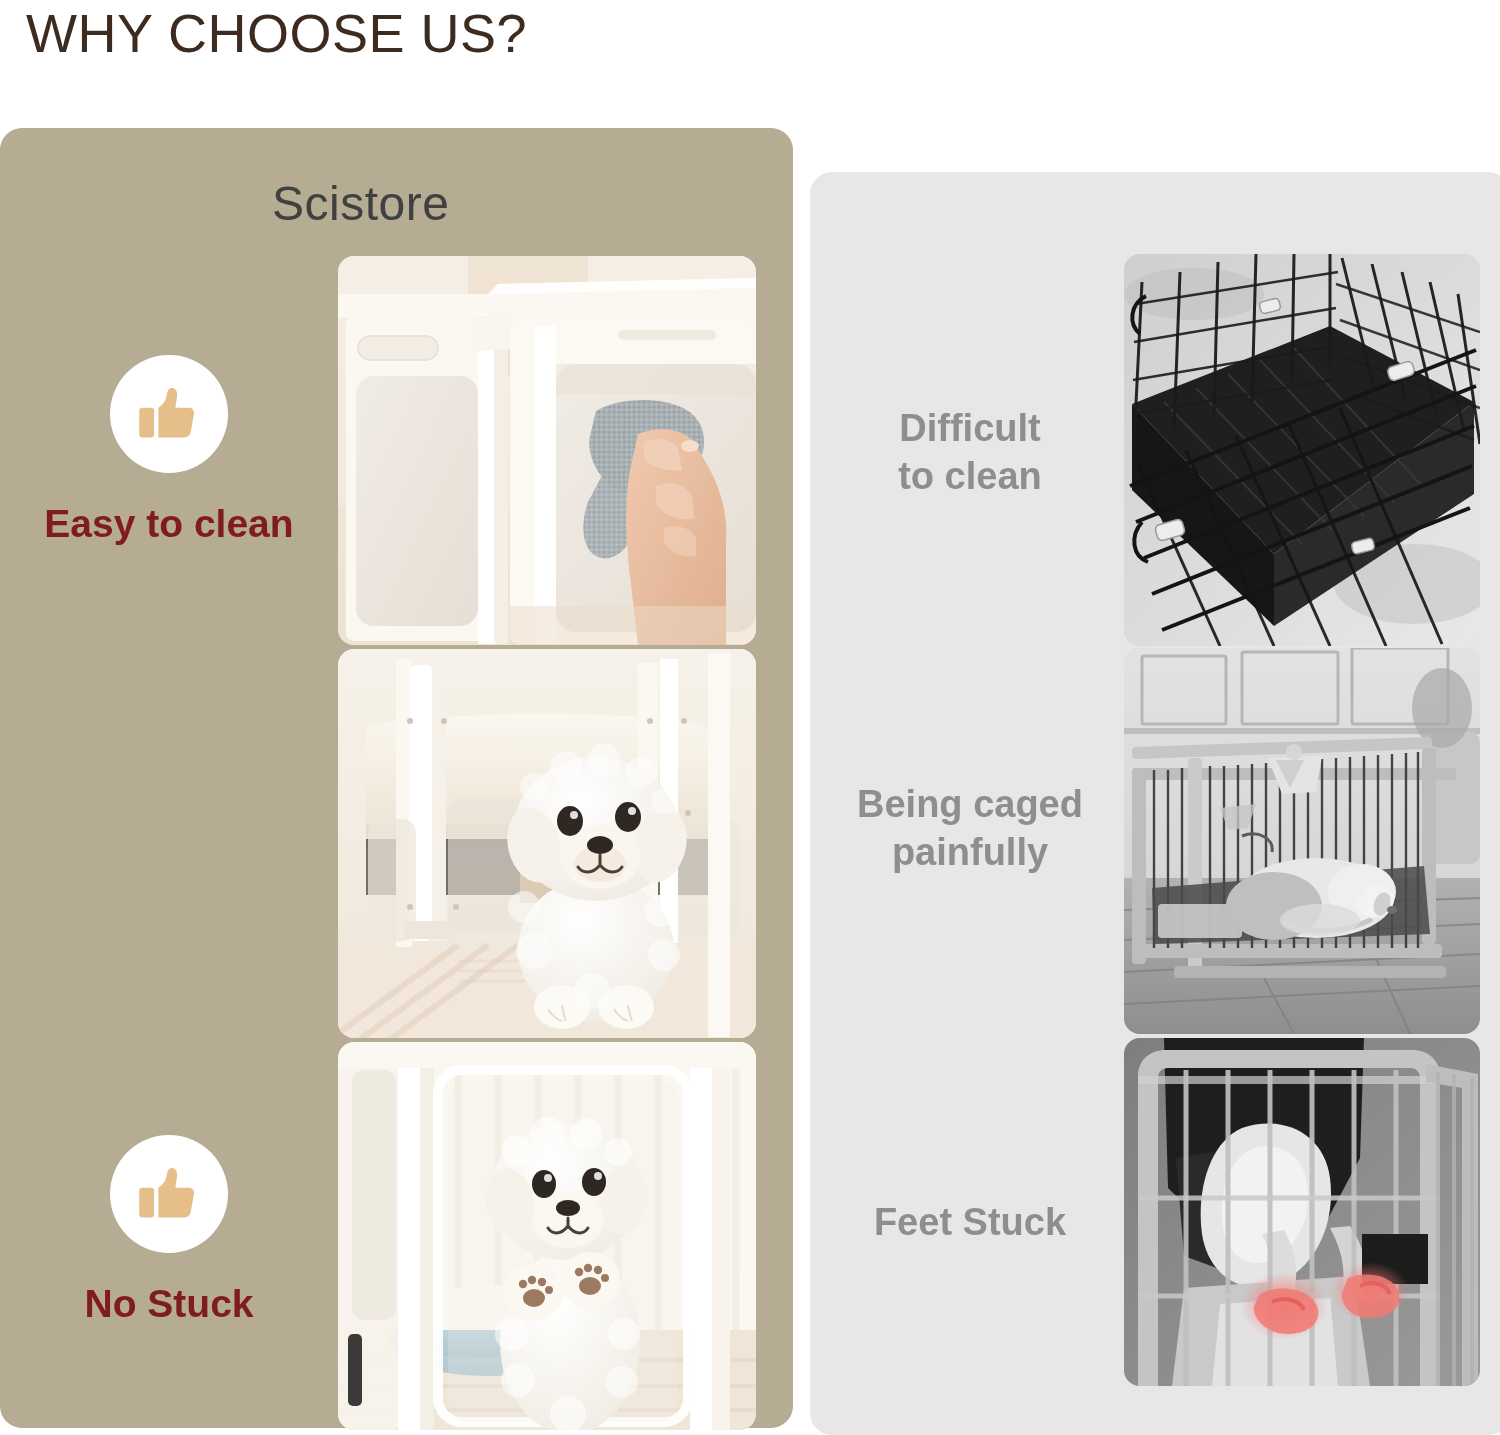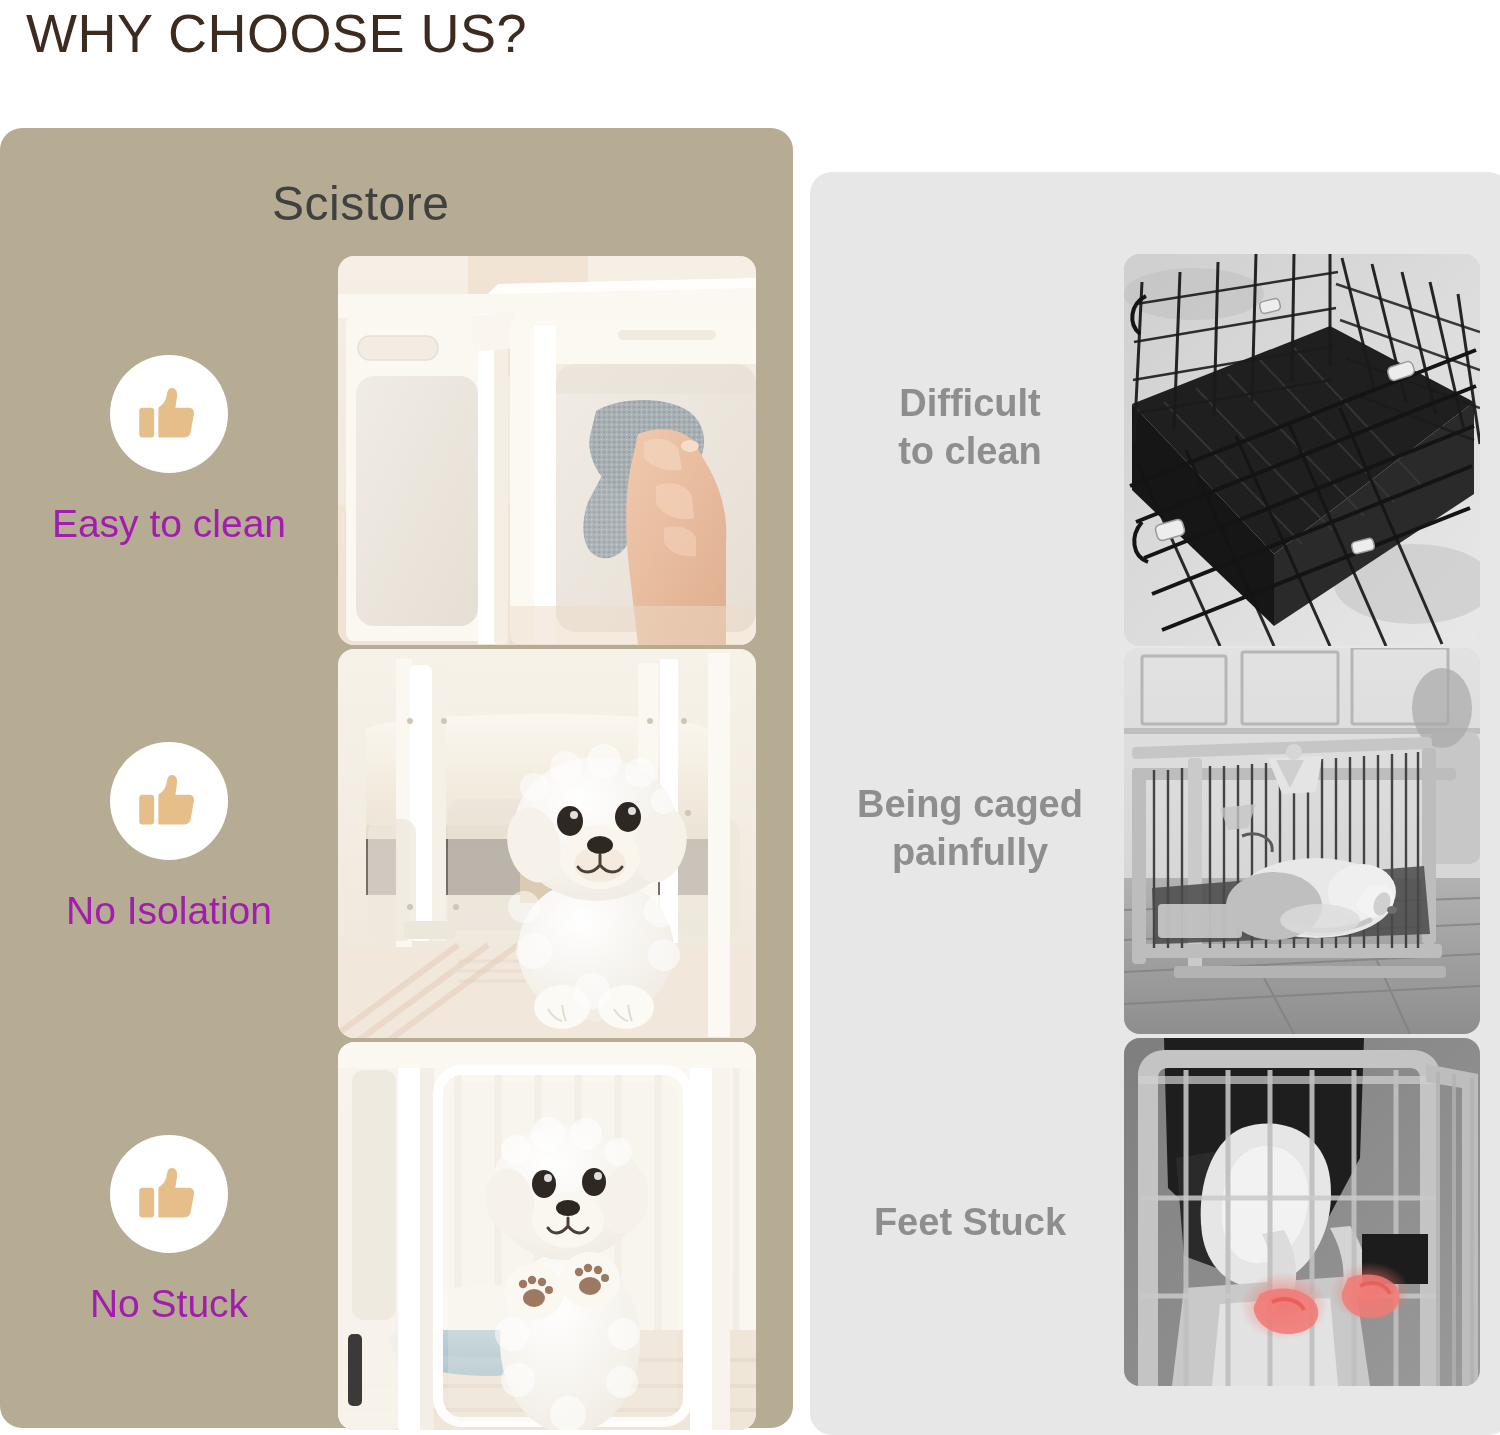--- a/index.html
+++ b/index.html
@@ -68,38 +68,38 @@
     border-radius:50%;
     background:#FFFFFF;
     margin:0 auto;
     display:flex; align-items:center; justify-content:center;
   }
   .thumb-badge svg { width:68px; height:68px; display:block; }
 
   .pro-label {
     margin-top:28px;
     font-size:39px;
-    font-weight:normal;
-    color:#a21caf;
+    font-weight:bold;
+    color:#7f1d1d;
     line-height:46px;
     white-space:nowrap;
   }
 
   
   .con-label {
     position:absolute;
     left:820px;
     width:300px;
     text-align:center;
     font-size:38px;
     font-weight:bold;
     color:#8E8E8E;
     line-height:48px;
   }
-  .con-label.c0 { top:379px;text-align:center; }
+  .con-label.c0 { top:404px;text-align:center; }
   .con-label.c1 { top:780px; }
   .con-label.c2 { top:1198px; }
 
   
   .photo {
     position:absolute;
     border-radius:16px;
     overflow:hidden;
     background:#d8d4cc;
   }
@@ -133,31 +133,20 @@
       <span>
         <svg viewBox="0 0 64 64" aria-hidden="true">
           <rect x="4" y="26" width="14" height="28" rx="3" fill="#E5BE8A"></rect>
           <path d="M22 26 L22 54 L46 54 C50 54 52 52 52.5 48.5 L55.5 32 C56 28.5 54 26 50.5 26 L38 26 L39.5 16 C40.5 10 37.5 7 34 7.5 C31.5 8 30.5 10.5 30 13.5 C29.2 19 27 23 22 26 Z" fill="#E5BE8A"></path>
         </svg>
       </span>
     </div>
     <div class="pro-label">Easy to clean</div>
   </div>
 
-  <div class="pro-row r1">
-    <div class="thumb-badge">
-      <span>
-        <svg viewBox="0 0 64 64" aria-hidden="true">
-          <rect x="4" y="26" width="14" height="28" rx="3" fill="#E5BE8A"></rect>
-          <path d="M22 26 L22 54 L46 54 C50 54 52 52 52.5 48.5 L55.5 32 C56 28.5 54 26 50.5 26 L38 26 L39.5 16 C40.5 10 37.5 7 34 7.5 C31.5 8 30.5 10.5 30 13.5 C29.2 19 27 23 22 26 Z" fill="#E5BE8A"></path>
-        </svg>
-      </span>
-    </div>
-    <div class="pro-label">No Isolation</div>
-  </div>
 
   <div class="pro-row r2">
     <div class="thumb-badge">
       <span>
         <svg viewBox="0 0 64 64" aria-hidden="true">
           <rect x="4" y="26" width="14" height="28" rx="3" fill="#E5BE8A"></rect>
           <path d="M22 26 L22 54 L46 54 C50 54 52 52 52.5 48.5 L55.5 32 C56 28.5 54 26 50.5 26 L38 26 L39.5 16 C40.5 10 37.5 7 34 7.5 C31.5 8 30.5 10.5 30 13.5 C29.2 19 27 23 22 26 Z" fill="#E5BE8A"></path>
         </svg>
       </span>
     </div>

